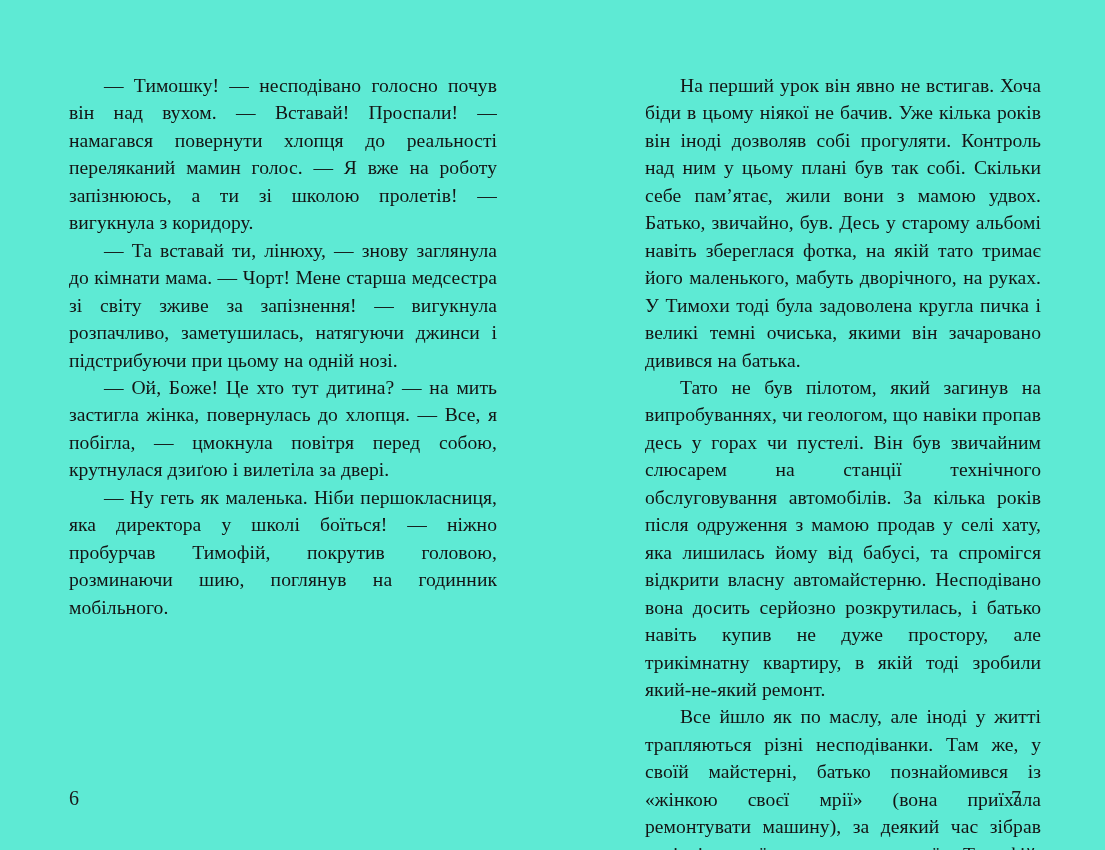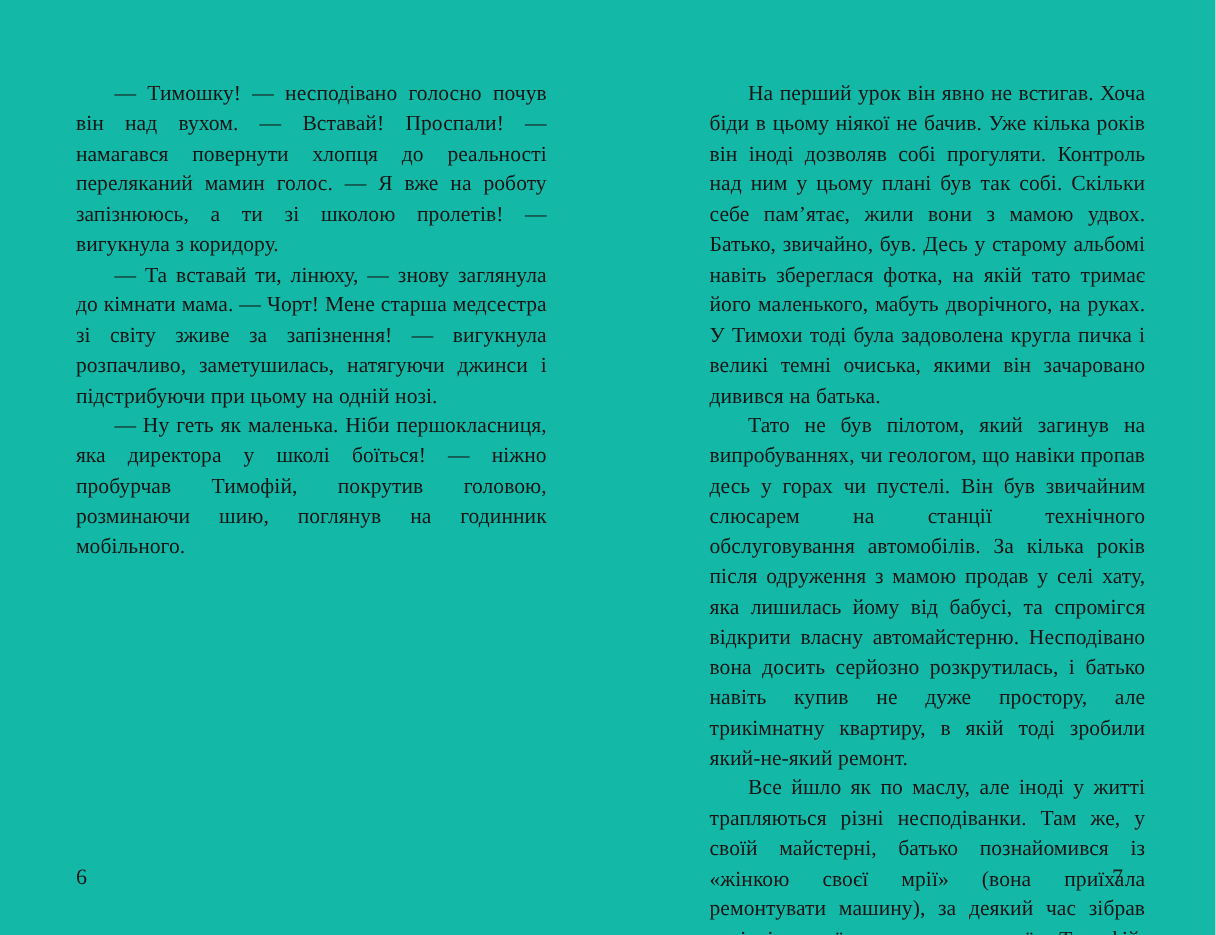--- a/index.html
+++ b/index.html
@@ -6,21 +6,21 @@
   html, body {
     margin: 0;
     padding: 0;
     background: #ffffff;
   }
 
   .page-spread {
     position: relative;
     width: 1105px;
     height: 850px;
-    background: #14b8a6;
+    background: #5eead4;
     overflow: hidden;
     font-family: "Liberation Serif", "DejaVu Serif", serif;
     color: #141414;
     -webkit-font-smoothing: antialiased;
   }
 
   .columns {
     position: absolute;
     top: 72px;
     left: 0;
@@ -85,20 +85,21 @@
 </head>
 <body>
 
 <div class="page-spread">
 
   <div class="columns">
 
     <div class="page-column left">
       <p class="body-text">— Тимошку! — несподівано голосно почув він над вухом. — Вставай! Проспали! — намагався повернути хлопця до реальності переляканий мамин голос. — Я вже на роботу запізнююсь, а ти зі школою пролетів! — вигукнула з коридору.</p>
       <p class="body-text">— Та вставай ти, лінюху, — знову заглянула до кімнати мама. — Чорт! Мене старша медсестра зі світу зживе за запізнення! — вигукнула розпачливо, заметушилась, натягуючи джинси і підстрибуючи при цьому на одній нозі.</p>
+      <p class="body-text">— Ой, Боже! Це хто тут дитина? — на мить застигла жінка, повернулась до хлопця. — Все, я побігла, — цмокнула повітря перед собою, крутнулася дзиґою і вилетіла за двері.</p>
       <p class="body-text">— Ну геть як маленька. Ніби першокласниця, яка директора у школі боїться! — ніжно пробурчав Тимофій, покрутив головою, розминаючи шию, поглянув на годинник мобільного.</p>
     </div>
 
     <div class="gutter"></div>
 
     <div class="page-column right">
       <p class="body-text">На перший урок він явно не встигав. Хоча біди в цьому ніякої не бачив. Уже кілька років він іноді дозволяв собі прогуляти. Контроль над ним у цьому плані був так собі. Скільки себе пам’ятає, жили вони з мамою удвох. Батько, звичайно, був. Десь у старому альбомі навіть збереглася фотка, на якій тато тримає його маленького, мабуть дворічного, на руках. У Тимохи тоді була задоволена кругла пичка і великі темні очиська, якими він зачаровано дивився на батька.</p>
       <p class="body-text">Тато не був пілотом, який загинув на випробуваннях, чи геологом, що навіки пропав десь у горах чи пустелі. Він був звичайним слюсарем на станції технічного обслуговування автомобілів. За кілька років після одруження з мамою продав у селі хату, яка лишилась йому від бабусі, та спромігся відкрити власну автомайстерню. Несподівано вона досить серйозно розкрутилась, і батько навіть купив не дуже простору, але трикімнатну квартиру, в якій тоді зробили який-не-який ремонт.</p>
       <p class="body-text">Все йшло як по маслу, але іноді у житті трапляються різні несподіванки. Там же, у своїй майстерні, батько познайомився із «жінкою своєї мрії» (вона приїхала ремонтувати машину), за деякий час зібрав речі і переїхав жити до неї. Тимофій, здавалося, ще пам’ятав, як тато іноді приходив до них додому з купою солодощів та подарунків, але</p>
     </div>

